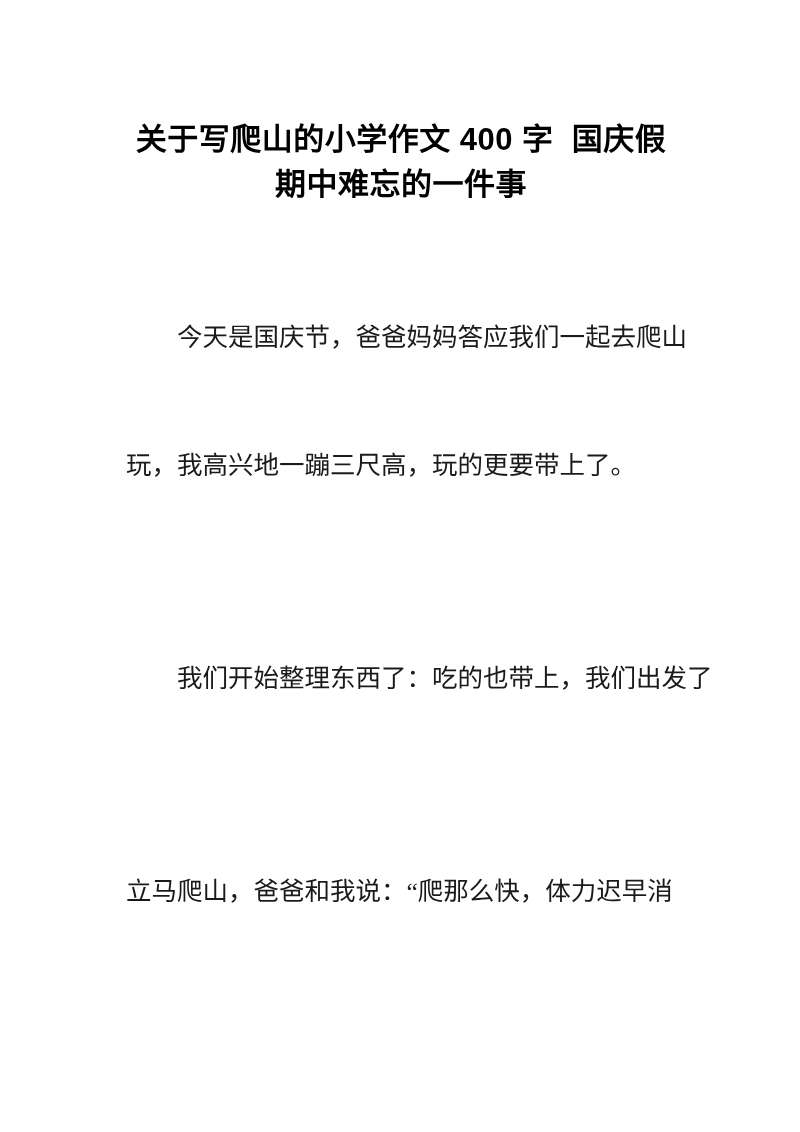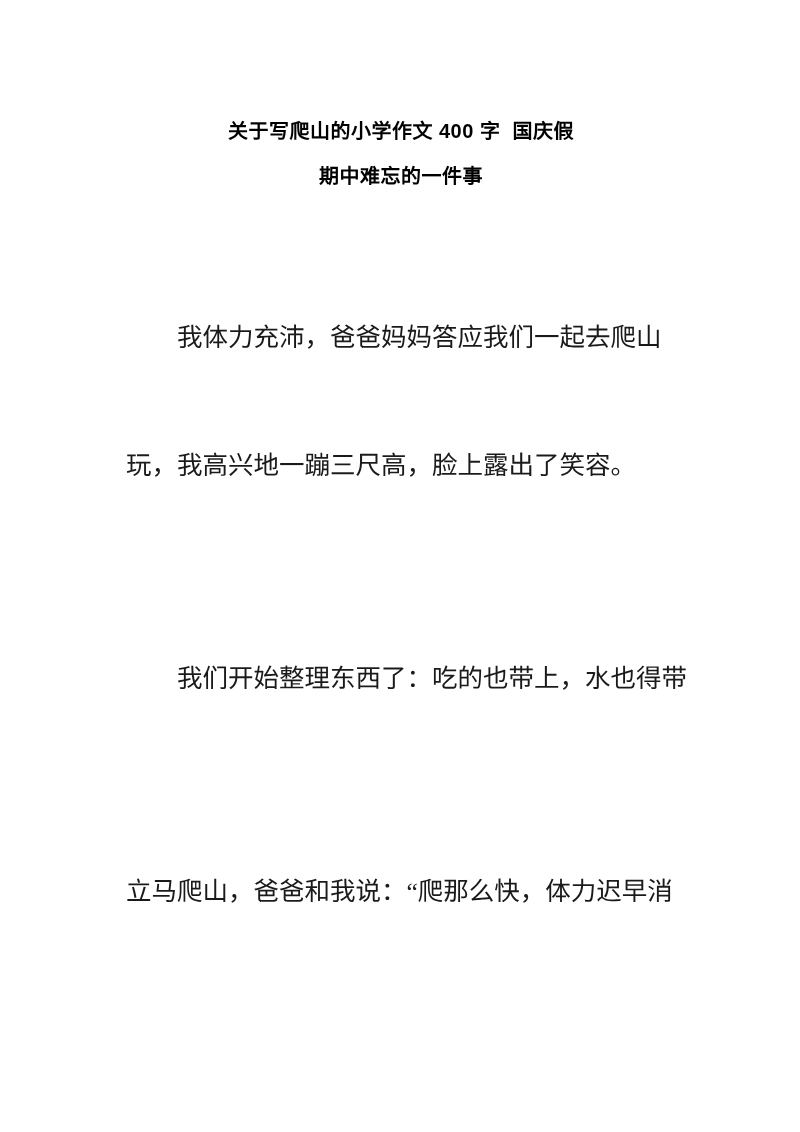--- a/index.html
+++ b/index.html
@@ -17,21 +17,21 @@
     overflow: hidden;
     box-sizing: border-box;
   }
   .doc-title {
     position: absolute;
     left: 126px;
     top: 96px;
     width: 550px;
     font-family: "Liberation Sans", "DejaVu Sans", sans-serif;
     font-weight: 700;
-    font-size: 20px;
+    font-size: 31px;
     line-height: 45px;
     color: #000000;
     text-align: center;
     letter-spacing: 0.5px;
     white-space: pre-wrap;
   }
   .body-text {
     position: absolute;
     left: 126px;
     top: 232px;
@@ -60,26 +60,26 @@
 <body>
 
 <div class="page">
 
   <h1 class="doc-title">关于写爬山的小学作文 400 字  国庆假
 期中难忘的一件事</h1>
 
   <div class="body-text">
 
     <p class="para">
-      <span class="line">　　我体力充沛，爸爸妈妈答应我们一起去爬山</span>
-      <span class="line">玩，我高兴地一蹦三尺高，脸上露出了笑容。</span>
+      <span class="line">　　今天是国庆节，爸爸妈妈答应我们一起去爬山</span>
+      <span class="line">玩，我高兴地一蹦三尺高，玩的更要带上了。</span>
     </p>
 
     <p class="para">
-      <span class="line">　　我们开始整理东西了：吃的也带上，水也得带</span>
+      <span class="line">　　我们开始整理东西了：吃的也带上，我们出发了</span>
     </p>
 
     <p class="para">
       <span class="line">立马爬山，爸爸和我说：“爬那么快，体力迟早消</span>
       
       
       
       
       
       

